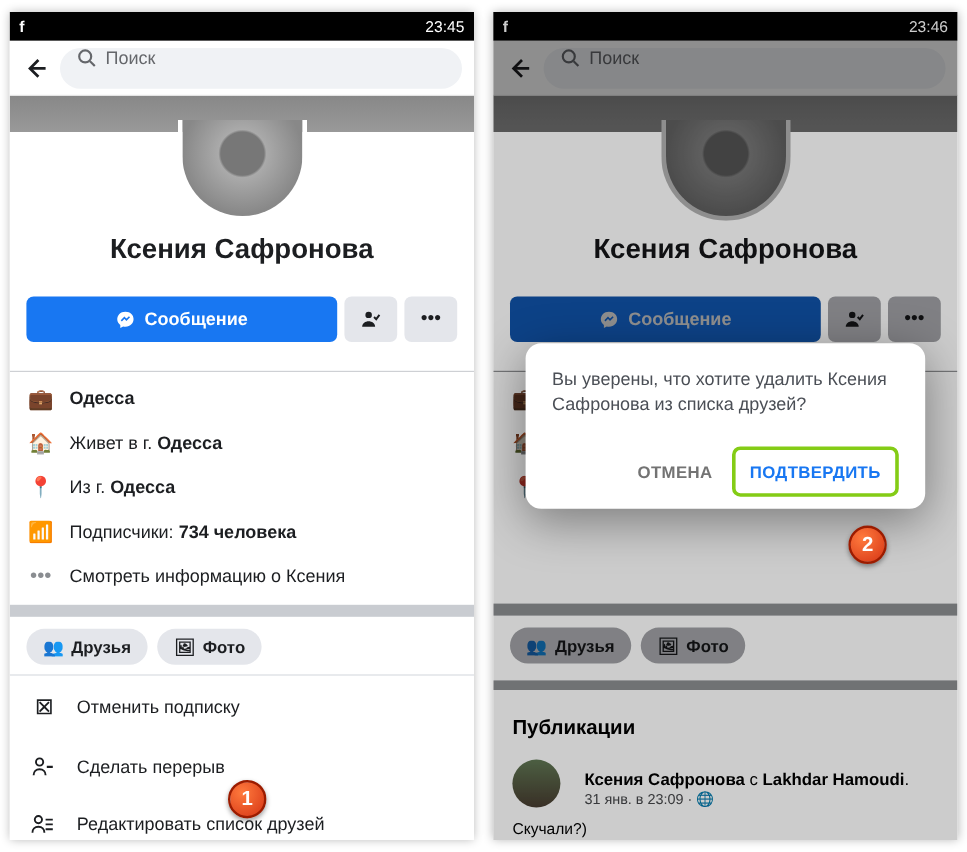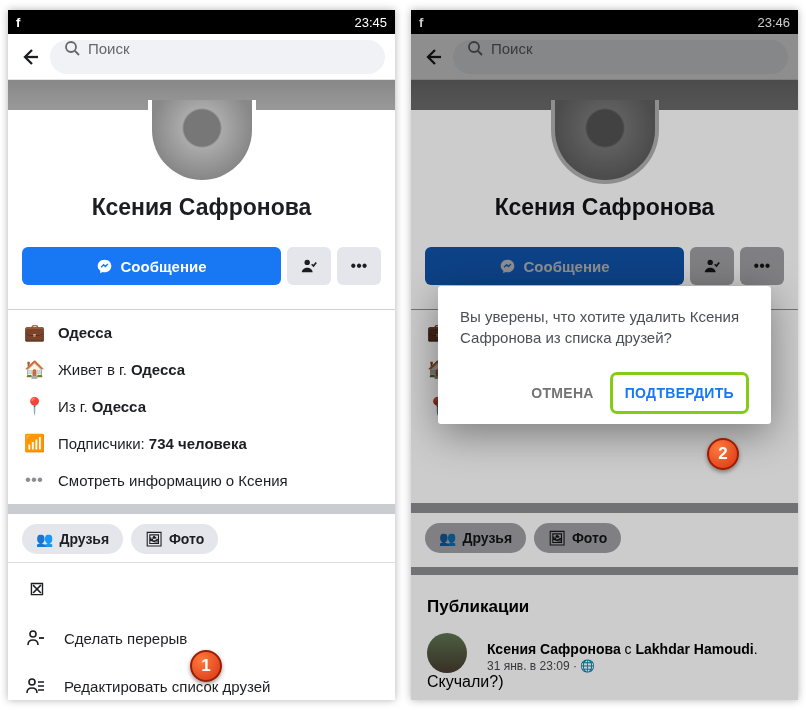--- a/index.html
+++ b/index.html
@@ -29,24 +29,24 @@
 .sheet{background:#fff;border-top:1px solid #dadde1}
 .sheet-row{display:flex;align-items:center;gap:16px;padding:14px 18px;font-size:15px;color:#1c1e21}
 .sheet-row .ic{width:22px;font-size:19px;text-align:center}
 .pub-head{font-size:17px;font-weight:700;padding:12px 16px 8px}
 .post{padding:8px 16px}
 .post-top{display:flex;gap:20px;align-items:flex-end}
 .post-av{width:40px;height:40px;border-radius:20px;background:linear-gradient(#8a7,#654)}
 .post-name{font-size:14px}
 .post-name b{font-weight:600}
 .post-time{font-size:12px;color:#65676b;margin-top:2px}
-.post-text{font-size:16px}
+.post-text{margin-top:10px;font-size:13px}
 .post-img{margin-top:10px;height:120px;background:linear-gradient(135deg,#222 30%,#999 32%,#666 50%,#333)}
 .dialog-overlay{position:absolute;inset:0;background:rgba(0,0,0,.2);display:flex;align-items:center;justify-content:center;z-index:10}
-.dialog{width:86%;background:#fff;border-radius:3px;padding:20px 22px 10px;box-shadow:0 10px 40px rgba(0,0,0,.4)}
+.dialog{width:86%;background:#fff;border-radius:13px;padding:20px 22px 10px;box-shadow:0 10px 40px rgba(0,0,0,.4)}
 .dialog-text{font-size:15px;color:#4b4f56;line-height:1.4}
 .dialog-btns{display:flex;justify-content:flex-end;gap:4px;margin-top:24px;align-items:center}
 .dbtn{padding:10px 12px;font-size:14px;font-weight:600;letter-spacing:.3px}
 .dbtn.cancel{color:#737373}
 .dbtn.confirm{color:#1877f2;border:3px solid #84cc16;border-radius:7px}
 .badge{position:absolute;width:32px;height:32px;border-radius:16px;background:radial-gradient(circle at 35% 30%,#ff7a3d,#d63515);border:2px solid #9b1c00;display:flex;align-items:center;justify-content:center;color:#fff;font-weight:700;font-size:17px;z-index:20;box-shadow:0 2px 4px rgba(0,0,0,.4)}
 .badge1{left:190px;top:650px}
 .badge2{left:707px;top:438px}
 svg{display:block}
 </style>
@@ -126,20 +126,21 @@
           <span>Друзья</span>
         </div>
       <div class="chip">
           <span>🖼</span>
           <span>Фото</span>
         </div>
     </div>
     <div class="sheet">
       <div class="sheet-row">
           <span class="ic">⊠</span>
+          <span>Отменить подписку</span>
         </div>
       <div class="sheet-row">
           <span class="ic">
             <svg width="20" height="20" viewBox="0 0 20 20">
               <circle cx="7" cy="6" r="3" stroke="#1c1e21" stroke-width="1.6" fill="none"></circle>
               <path d="M2 17c0-3 2-5 5-5s5 2 5 5" stroke="#1c1e21" stroke-width="1.6" fill="none"></path>
               <path d="M13 10h5" stroke="#1c1e21" stroke-width="1.8"></path>
             </svg>
           </span>
           <span>Сделать перерыв</span>

